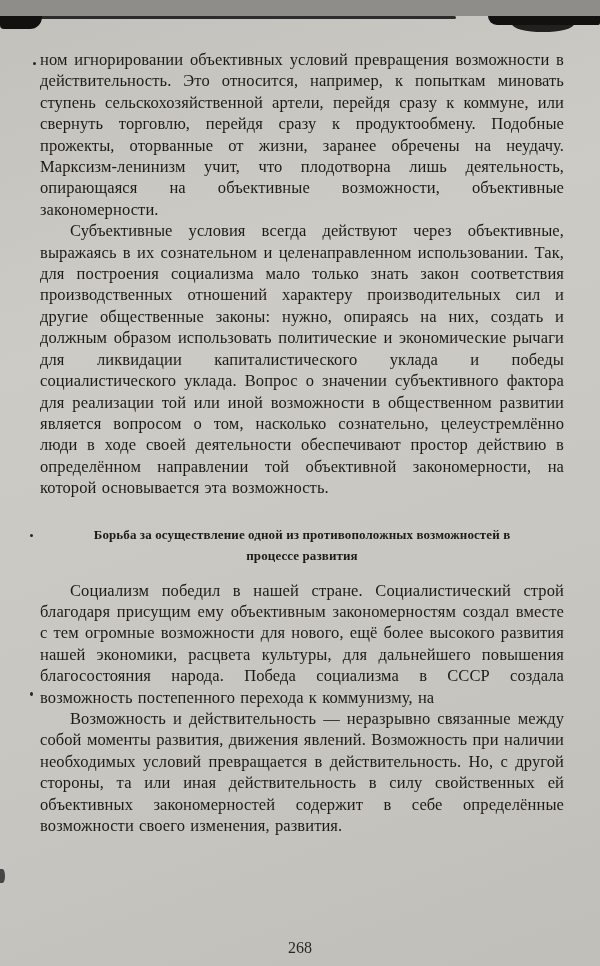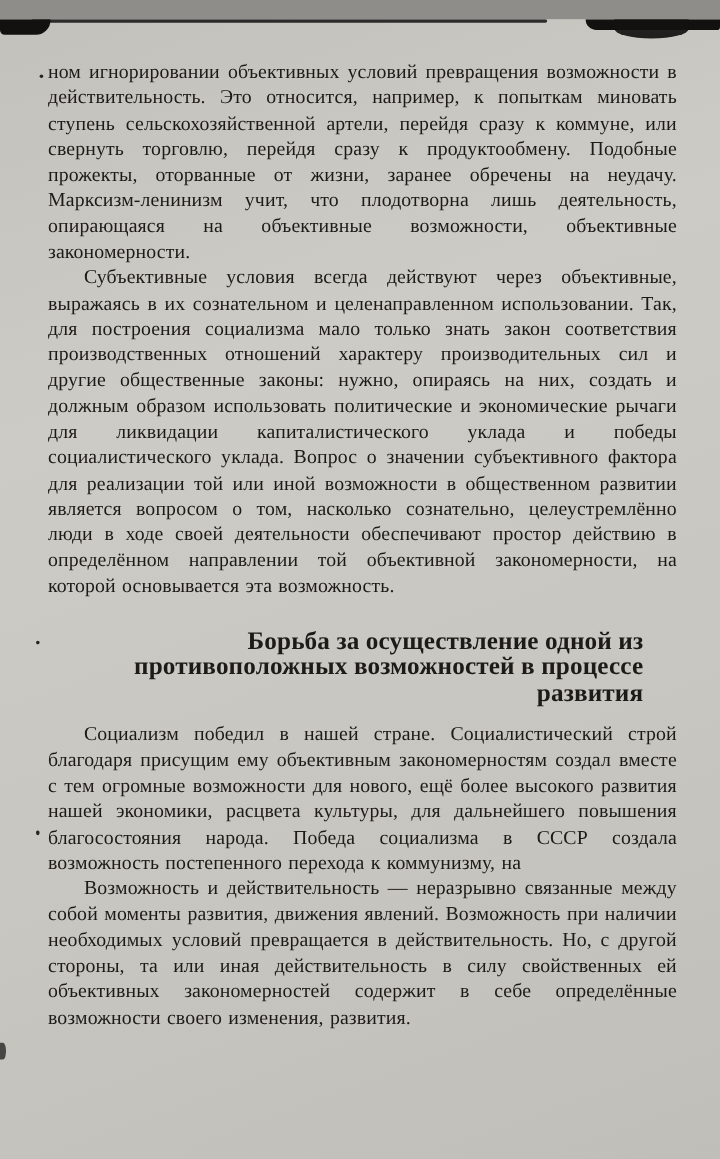--- a/index.html
+++ b/index.html
@@ -30,23 +30,23 @@
     .para {
       margin: 0;
       text-indent: 30px;
       word-spacing: 1px;
     }
     .para.no-indent {
       text-indent: 0;
     }
     .section-heading {
       margin: 25px 28px 13px 28px;
-      font-size: 21px;
+      font-size: 13px;
       line-height: 21.5px;
-      text-align: right;
+      text-align: center;
       font-weight: bold;
       text-indent: 0;
       letter-spacing: 0.1px;
     }
     .page-number {
       position: absolute;
       left: 0;
       right: 0;
       bottom: 25px;
       text-align: center;
@@ -87,14 +87,15 @@
   <div class="speck sp3"></div>
 
   <div class="text-block">
     <p class="para no-indent">ном игнорировании объективных условий превращения возможности в действительность. Это относится, например, к попыткам миновать ступень сельскохозяйственной артели, перейдя сразу к коммуне, или свернуть торговлю, перейдя сразу к продуктообмену. Подобные прожекты, оторванные от жизни, заранее обречены на неудачу. Марксизм-ленинизм учит, что плодотворна лишь деятельность, опирающаяся на объективные возможности, объективные закономерности.</p>
     <p class="para">Субъективные условия всегда действуют через объективные, выражаясь в их сознательном и целенаправленном использовании. Так, для построения социализма мало только знать закон соответствия производственных отношений характеру производительных сил и другие общественные законы: нужно, опираясь на них, создать и должным образом использовать политические и экономические рычаги для ликвидации капиталистического уклада и победы социалистического уклада. Вопрос о значении субъективного фактора для реализации той или иной возможности в общественном развитии является вопросом о том, насколько сознательно, целеустремлённо люди в ходе своей деятельности обеспечивают простор действию в определённом направлении той объективной закономерности, на которой основывается эта возможность.</p>
     <h2 class="section-heading">Борьба за осуществление одной из противоположных возможностей в процессе развития</h2>
     <p class="para">Социализм победил в нашей стране. Социалистический строй благодаря присущим ему объективным закономерностям создал вместе с тем огромные возможности для нового, ещё более высокого развития нашей экономики, расцвета культуры, для дальнейшего повышения благосостояния народа. Победа социализма в СССР создала возможность постепенного перехода к коммунизму, на</p>
     <p class="para">Возможность и действительность — неразрывно связанные между собой моменты развития, движения явлений. Возможность при наличии необходимых условий превращается в действительность. Но, с другой стороны, та или иная действительность в силу свойственных ей объективных закономерностей содержит в себе определённые возможности своего изменения, развития.</p>
   </div>
 
+  <div class="page-number">268</div>
 
 </div>
 
 </body></html>

